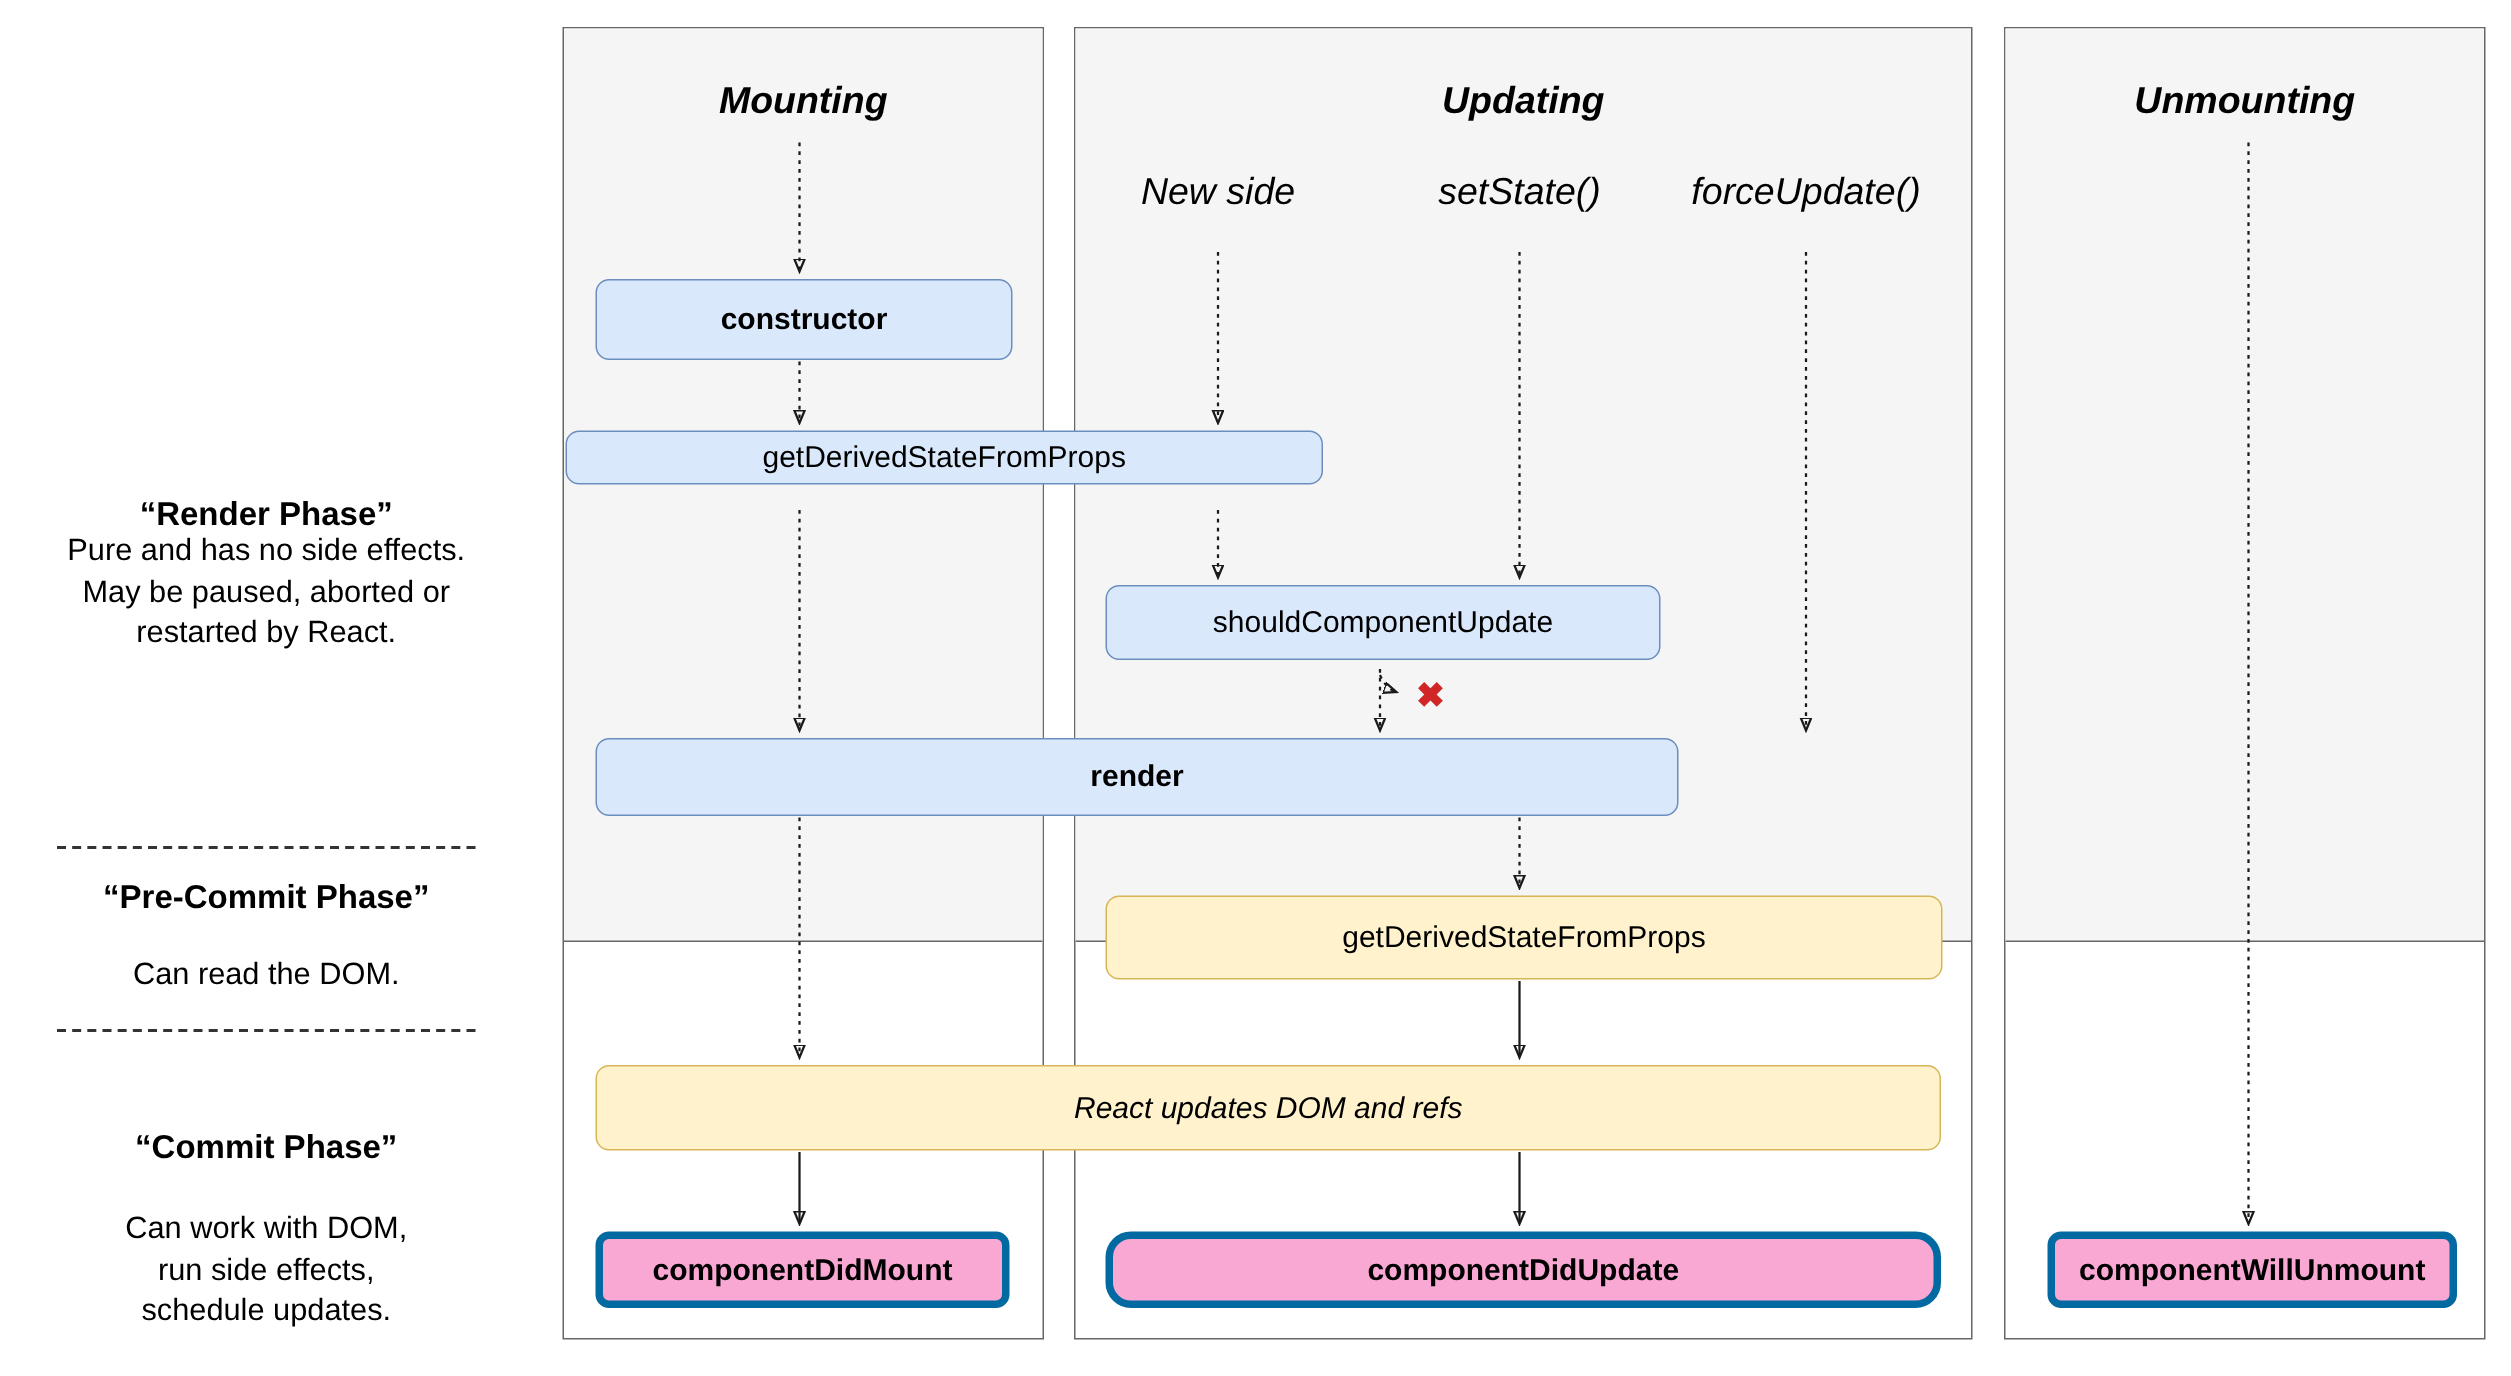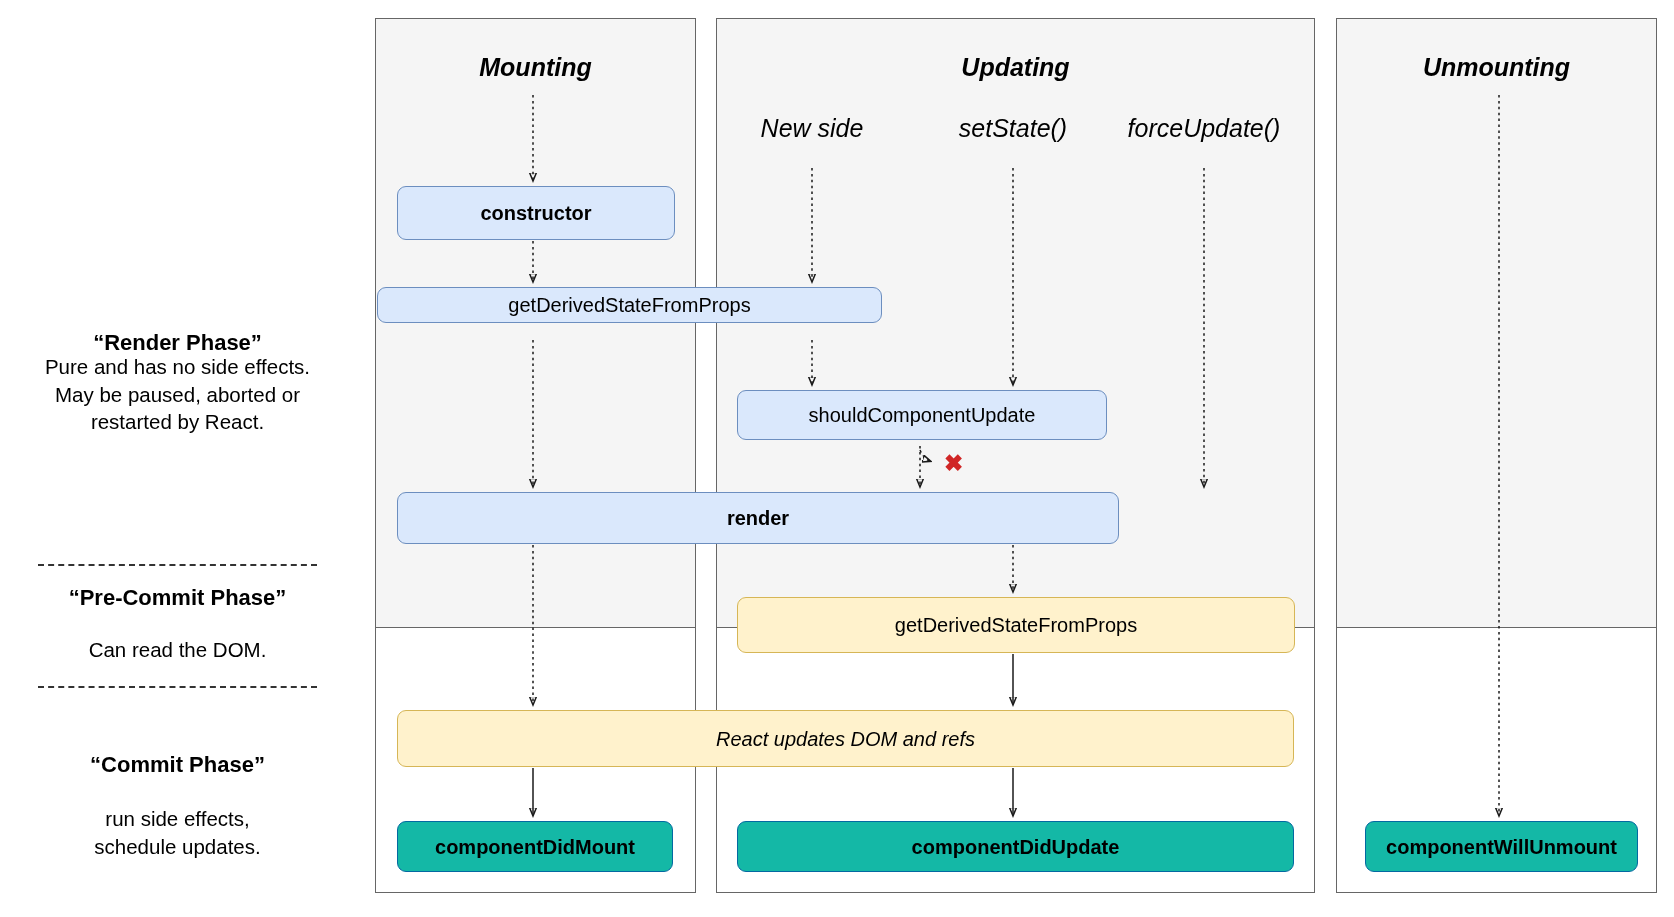--- a/index.html
+++ b/index.html
@@ -59,31 +59,31 @@
     display: flex;
     align-items: center;
     justify-content: center;
     font-size: 20px;
     line-height: 22px;
     white-space: nowrap;
     z-index: 3;
   }
   .box.blue   { background: #dae8fc; border: 1px solid #6c8ebf; }
   .box.yellow { background: #fff2cc; border: 1px solid #d6b656; }
-  .box.green  { background: #14b8a6; border: 1px solid #0369a1; }
+  .box.green  { background: #f9a8d4; border: 5px solid #0369a1; }
   .box.bold   { font-weight: bold; }
   .box.italic { font-style: italic; }
   .b-ctor   { left: 397px;  top: 186px; width: 278px; height: 54px; }
   .b-gdsfp  { left: 377px;  top: 287px; width: 505px; height: 36px; }
   .b-scu    { left: 737px;  top: 390px; width: 370px; height: 50px; }
   .b-render { left: 397px;  top: 492px; width: 722px; height: 52px; }
   .b-gsbu   { left: 737px;  top: 597px; width: 558px; height: 56px; }
   .b-react  { left: 397px;  top: 710px; width: 897px; height: 57px; }
   .b-cdm    { left: 397px;  top: 821px; width: 276px; height: 51px; }
-  .b-cdu    { left: 737px;  top: 821px; width: 557px; height: 51px; }
+  .b-cdu    { left: 737px;  top: 821px; width: 557px; height: 51px; border-radius: 17px; }
   .b-cwu    { left: 1365px; top: 821px; width: 273px; height: 51px; }
   
   .side {
     position: absolute;
     left: 30px;
     width: 295px;
     text-align: center;
   }
   .side-title { font-size: 22px; font-weight: bold; line-height: 28px; }
   .side-text  { font-size: 20.5px; line-height: 27.5px; }
@@ -139,20 +139,21 @@
 
   <div class="side side-title p-precommit-title">“Pre-Commit Phase”</div>
   <div class="side side-text p-precommit-desc">
     <div>Can read the DOM.</div>
   </div>
 
   <div class="divider divider-2"></div>
 
   <div class="side side-title p-commit-title">“Commit Phase”</div>
   <div class="side side-text p-commit-desc">
+    <div>Can work with DOM,</div>
     <div>run side effects,</div>
     <div>schedule updates.</div>
   </div>
 
   <div class="col col-mounting">
     <div class="phase-bg"></div>
     <div class="col-title">Mounting</div>
   </div>
   <div class="col col-updating">
     <div class="phase-bg"></div>

